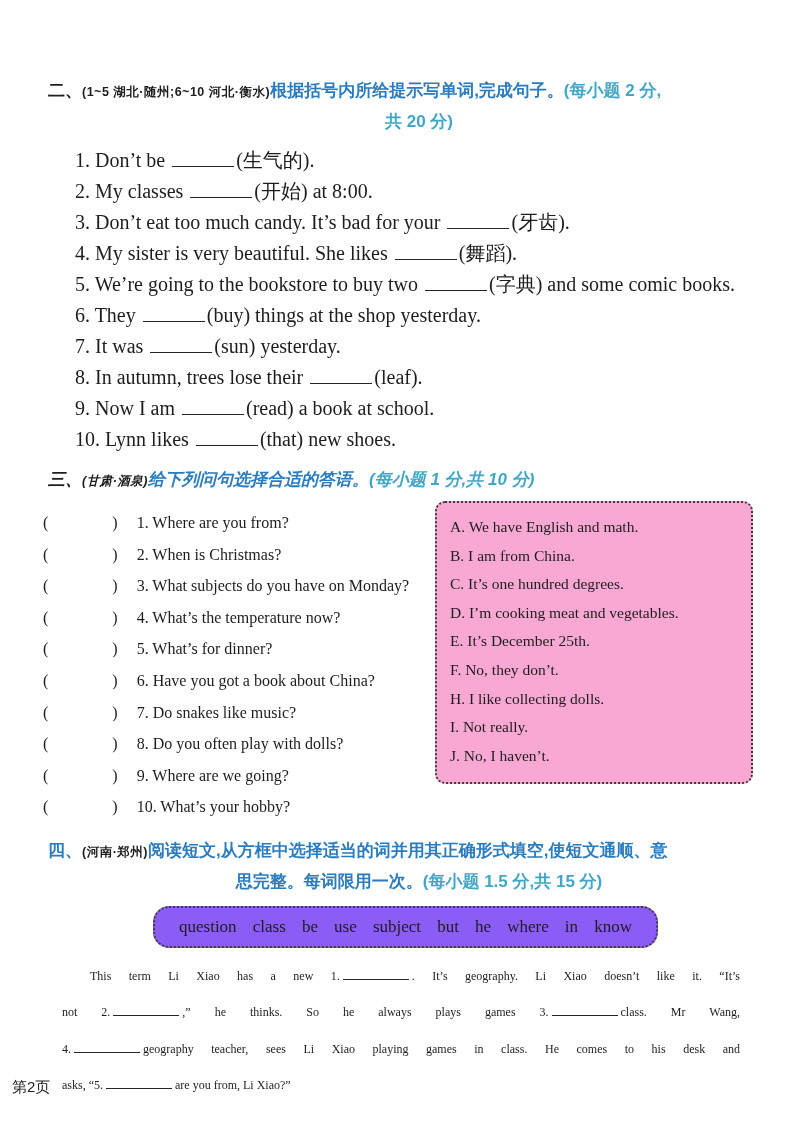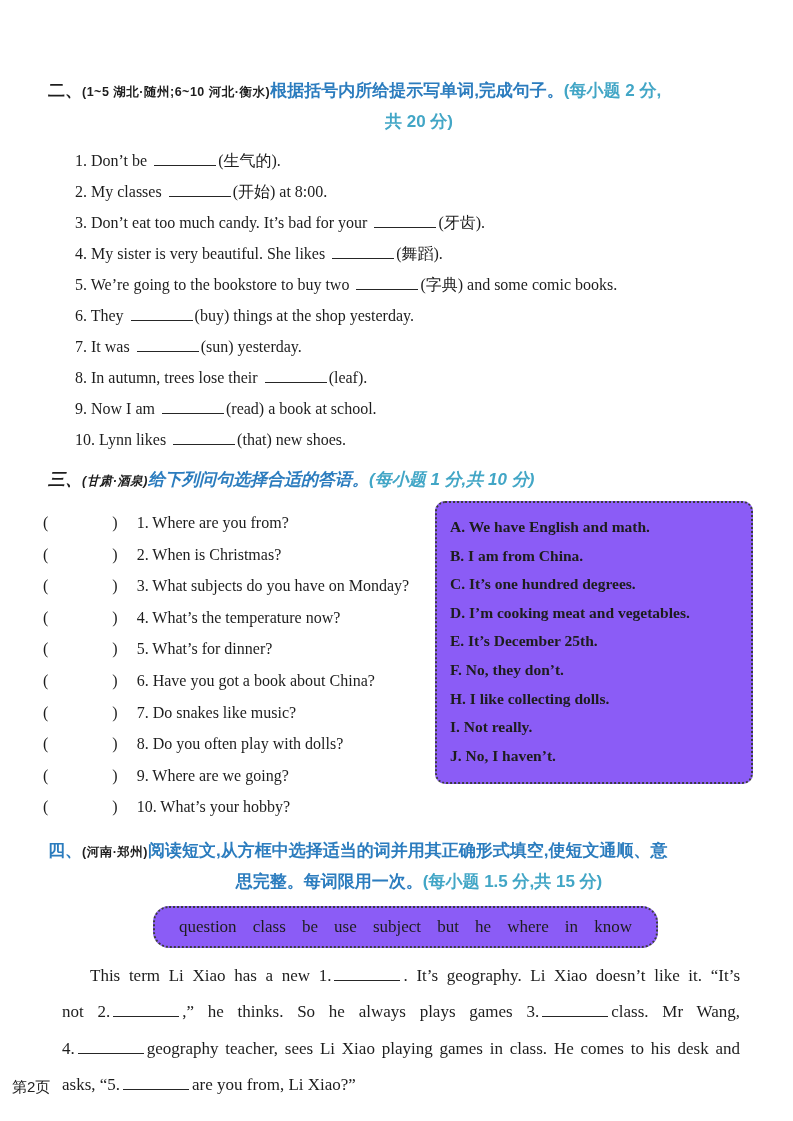--- a/index.html
+++ b/index.html
@@ -25,21 +25,21 @@
     color:var(--ink);
   }
   .sec-num{color:var(--ink);font-weight:600;}
   .sec-num-blue{color:var(--accent-blue);font-weight:600;}
   .sec-src{font-size:12.5px;color:var(--ink);font-weight:600;letter-spacing:.5px;}
   .sec-instr{color:var(--accent-blue);font-weight:600;}
   .sec-score{color:var(--accent-teal);font-weight:600;}
   .hdr-line2{padding-left:37px;text-align:center;}
   
   .sec2-items{margin:9px 0 0 27px;}
-  .item{height:31px;line-height:31px;font-size:16px;white-space:nowrap;}
+  .item{height:31px;line-height:31px;font-size:20px;white-space:nowrap;}
   .blank{
     display:inline-block;width:62px;height:15px;
     border-bottom:1.2px solid #262626;
     vertical-align:baseline;
   }
   .item .blank{margin:0 2px 0 7px;}
   
   .sec3-header{margin-top:10px;font-style:italic;}
   .sec3-body{display:flex;margin-top:11px;}
   .questions{flex:1;margin-left:-5px;}
@@ -47,37 +47,36 @@
   .paren{font-size:16px;}
   .paren-gap{display:inline-block;width:64px;}
   .qtext{margin-left:19px;}
   .options-box{
     width:318px;
     border:2px dotted #3c3c3c;
     border-radius:10px;
     padding:10px 12px 12px 13px;
     margin-top:-6px;
     height:fit-content;
-    background:#8b5cf6;
-    font-weight:bold;
+    background:#f9a8d4;
   }
   .opt{line-height:28.6px;font-size:15.5px;white-space:nowrap;}
   
   .sec4-header{margin-top:13px;}
   .word-bank{
     width:505px;
     margin:10px 0 0 105px;
     border:2px dotted #3c3c3c;
     border-radius:16px;
     padding:9px 24px;
     display:flex;justify-content:space-between;align-items:baseline;
     font-size:17px;
     background:#8b5cf6;
   }
-  .passage{margin:10px 0 0 14px;width:678px;font-size:17px;}
+  .passage{margin:10px 0 0 14px;width:678px;font-size:12px;}
   .pline{line-height:36.5px;}
   .jline{text-align:justify;text-align-last:justify;}
   .indent{text-indent:28px;}
   .pblank{width:66px;margin:0 3px;}
   
   .footer{
     position:absolute;left:12px;bottom:24px;width:100%;
     text-align:left;
     font-family:"Liberation Sans","DejaVu Sans",sans-serif;
     font-size:15px;color:#222;

